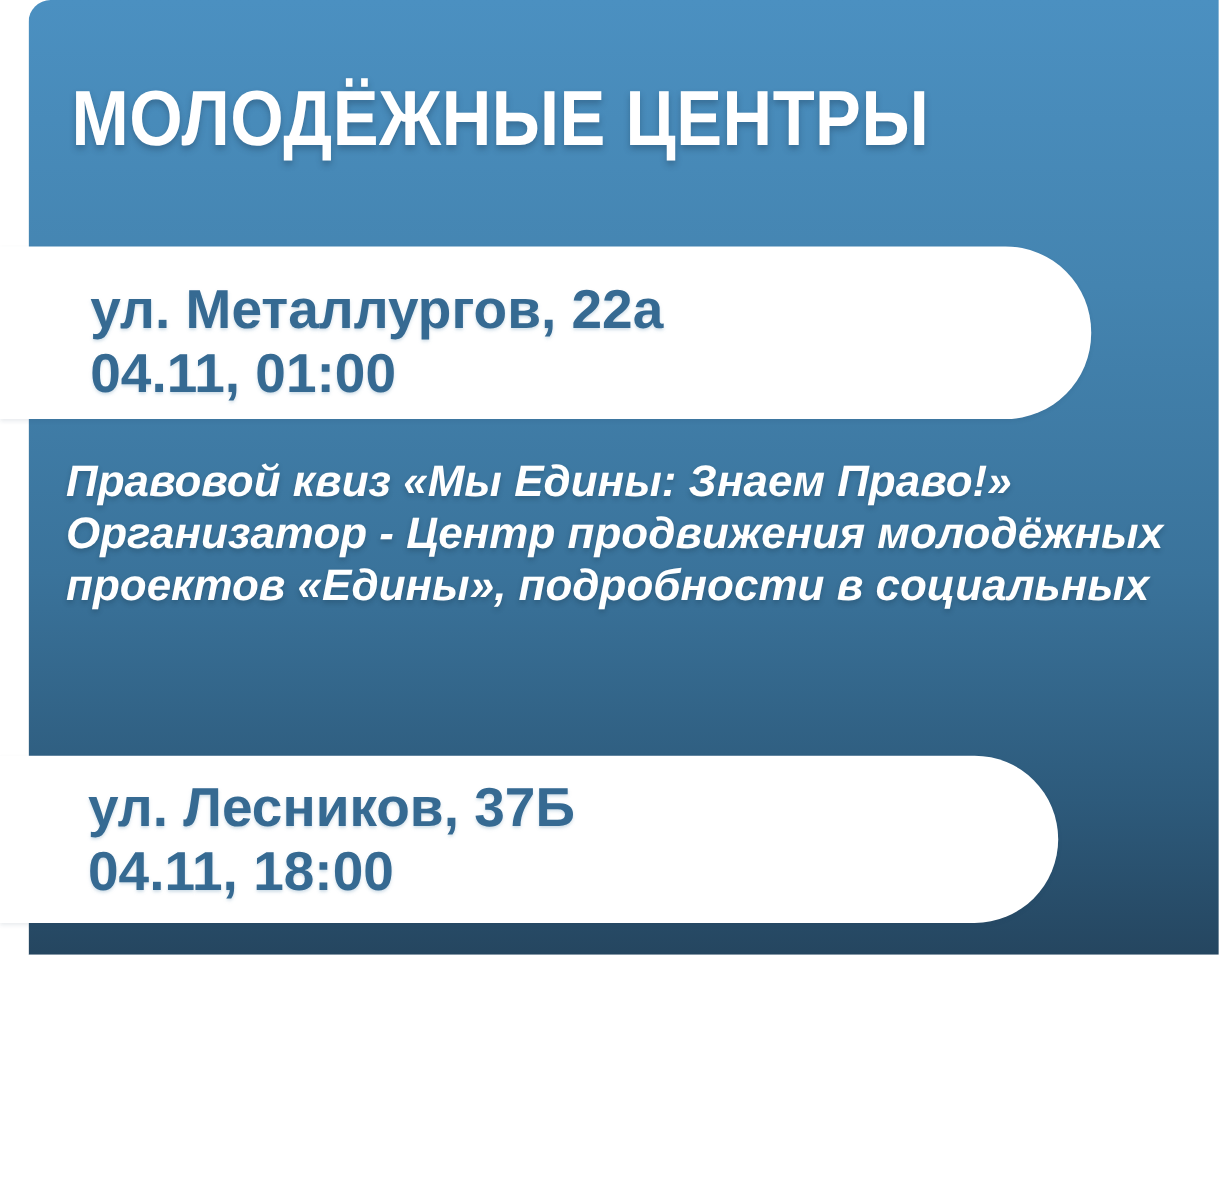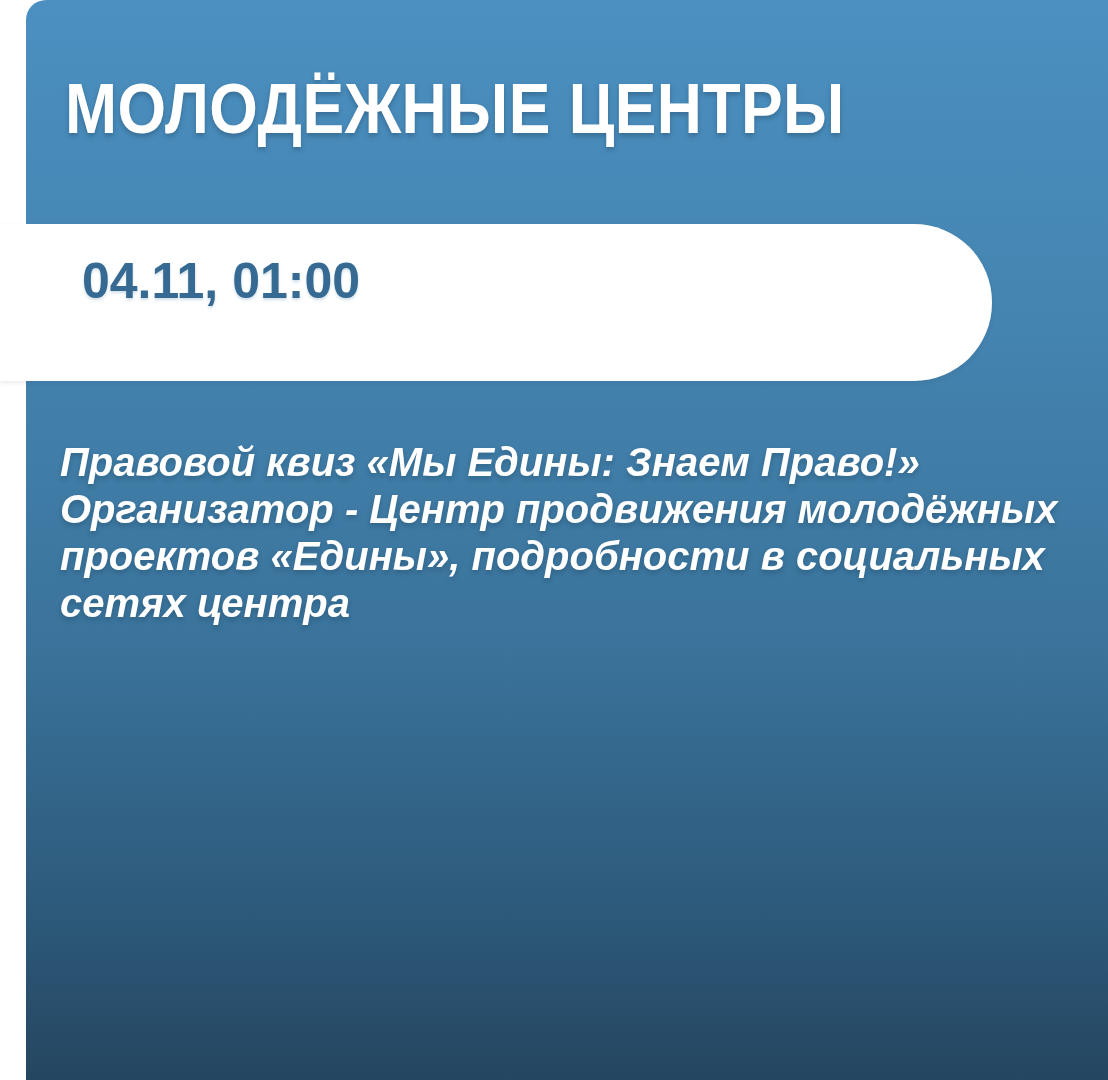--- a/index.html
+++ b/index.html
@@ -13,21 +13,21 @@
     --description-text:#ffffff;
   }
   html,body{margin:0;padding:0;}
   body{
     font-family:"Liberation Sans", sans-serif;
     background:#ffffff;
   }
   .poster{
     position:relative;
     width:1108px;
-    height:1080px;
+    height:868px;
     background:var(--page-margin,#fff);
     overflow:hidden;
   }
   
   .card{
     position:absolute;
     left:26px; top:0; right:0; bottom:0;
     background:linear-gradient(180deg,
       var(--background-gradient-top,#4b90c1) 0%,
       #4484b0 30%,
@@ -84,37 +84,43 @@
     position:absolute;
     margin:0;
     color:var(--description-text,#fff);
     font-style:italic;
     font-weight:700;
     font-size:40px;
     line-height:47px;
     white-space:nowrap;
     text-shadow:0 3px 5px rgba(20,50,70,0.30);
   }
-  .desc-1{left:60px; top:439px;}
+  .desc-1{left:60px; top:415px;}
   .desc-2{left:82px; top:866px;}
 </style>
 </head>
 <body>
 
 <div class="poster">
   <div class="card"></div>
   <div class="left-strip"></div>
 
   <h1 class="title">МОЛОДЁЖНЫЕ ЦЕНТРЫ</h1>
 
   <div class="banner banner-1">
     <div class="banner-text">
+      <div>ул. Металлургов, 22а</div>
       <div>04.11, 01:00</div>
     </div>
   </div>
   <p class="desc desc-1">
     <span style="display:block">Правовой квиз «Мы Едины: Знаем Право!»</span>
     <span style="display:block">Организатор - Центр продвижения молодёжных</span>
     <span style="display:block">проектов «Едины», подробности в социальных</span>
-    <span style="display:block">сетях центра</span>
   </p>
 
+  <div class="banner banner-2">
+    <div class="banner-text">
+      <div>ул. Лесников, 37Б</div>
+      <div>04.11, 18:00</div>
+    </div>
+  </div>
 </div>
 
 </body></html>

